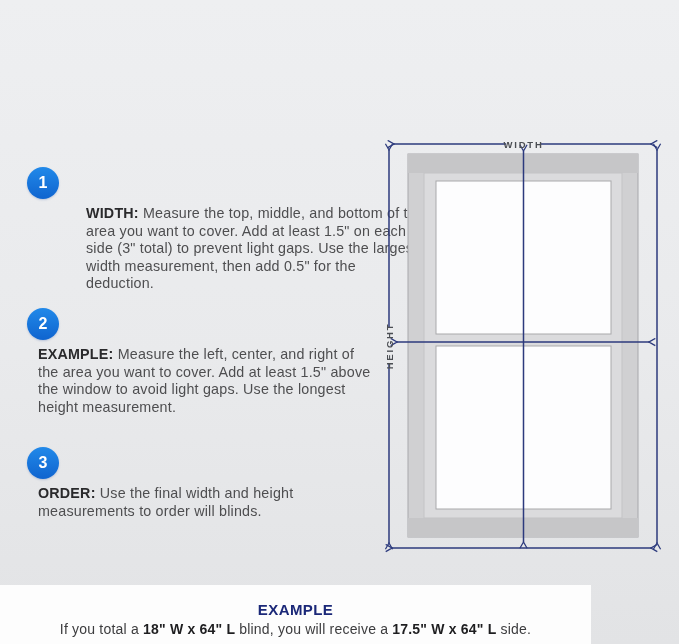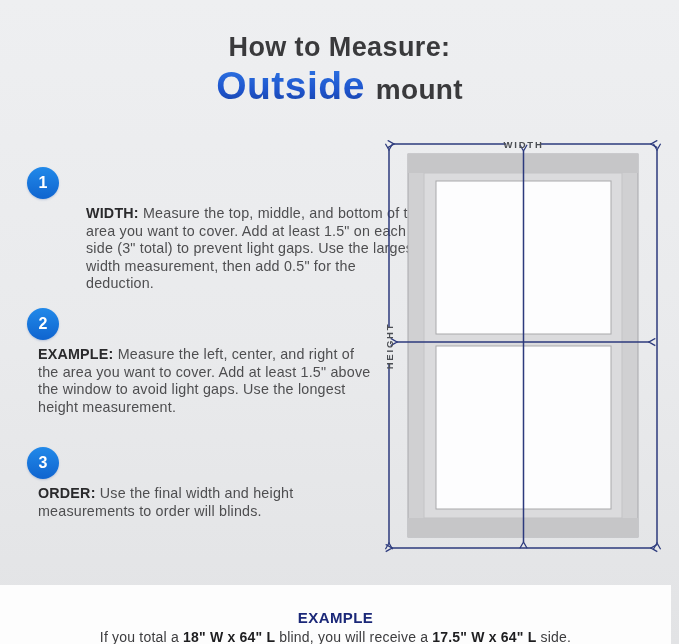--- a/index.html
+++ b/index.html
@@ -103,25 +103,25 @@
     left: 0;
     width: 679px;
     height: 644px;
   }
 
   
   .example-strip {
     position: absolute;
     left: 0;
     bottom: 0;
-    width: 671px;
+    width: 591px;
     height: 59px;
     background: #fdfdfd;
     text-align: center;
-    padding-top: 24px;
+    padding-top: 16px;
   }
   .example-heading {
     font-size: 15px;
     font-weight: 700;
     letter-spacing: 0.4px;
     color: #1b2878;
   }
   .example-text {
     margin-top: 3px;
     font-size: 14px;
@@ -131,27 +131,20 @@
   .example-text strong {
     color: #1e1e20;
     font-weight: 700;
   }
 </style>
 </head>
 <body>
 
 <div class="page">
 
-  <header class="title-block">
-    <div class="title-line1">How to Measure:</div>
-    <div class="title-line2">
-      <span class="title-highlight">Outside</span>
-      <span class="title-suffix">mount</span>
-    </div>
-  </header>
 
   <section>
     <div class="step-badge" id="badge-1">1</div>
     <p class="step-text" id="step-text-1"><strong>WIDTH:</strong> <span>Measure the top, middle, and bottom of the area you want to cover. Add at least 1.5" on each side (3" total) to prevent light gaps. Use the largest width measurement, then add 0.5" for the deduction.</span></p>
 
     <div class="step-badge" id="badge-2">2</div>
     <p class="step-text" id="step-text-2"><strong>EXAMPLE:</strong> <span>Measure the left, center, and right of the area you want to cover. Add at least 1.5" above the window to avoid light gaps. Use the longest height measurement.</span></p>
 
     <div class="step-badge" id="badge-3">3</div>
     <p class="step-text" id="step-text-3"><strong>ORDER:</strong> <span>Use the final width and height measurements to order will blinds.</span></p>

